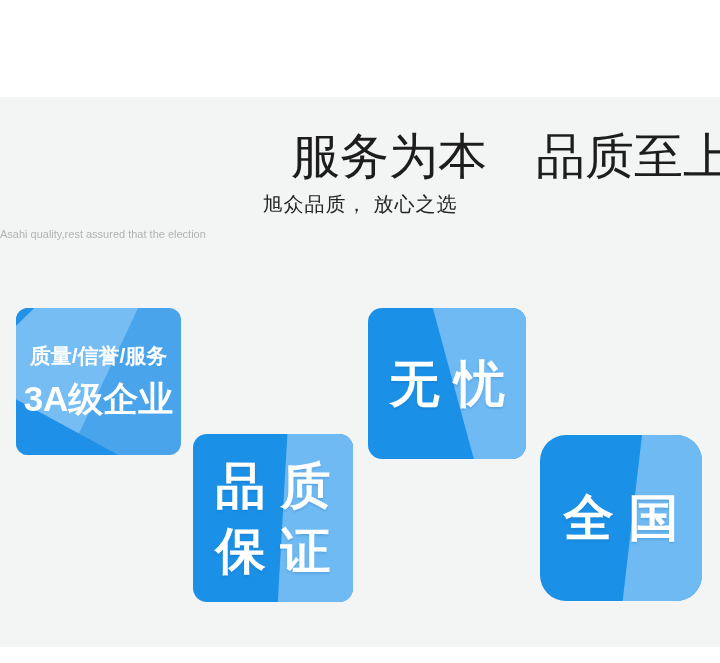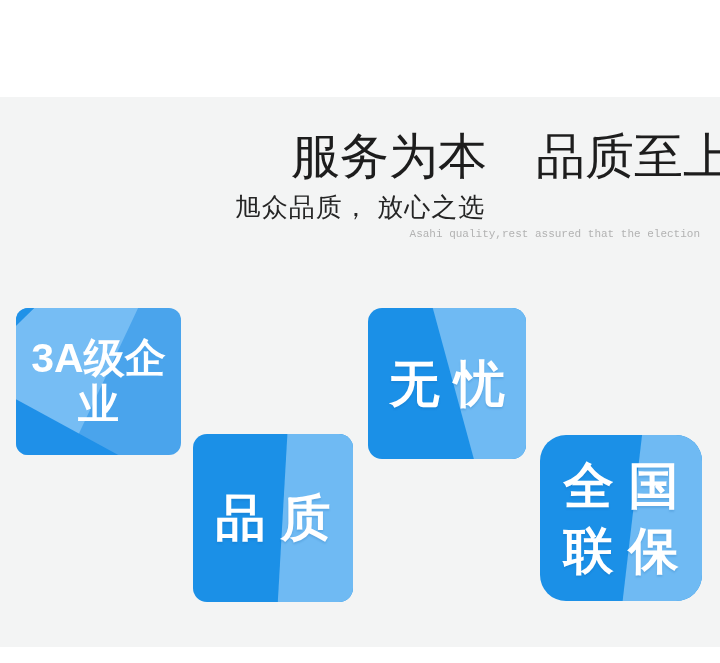--- a/index.html
+++ b/index.html
@@ -14,28 +14,28 @@
   }
   
   .title{
     position:absolute;left:12px;top:130px;width:720px;
     text-align:right;font-size:49px;line-height:1.1;
     font-weight:300;color:#1d1d1d;letter-spacing:0px;
     white-space:pre;
   }
   .subtitle{
     position:absolute;left:0;top:192px;width:720px;
-    text-align:center;font-size:26px;line-height:1.2;
+    text-align:center;font-size:20px;line-height:1.2;
     font-family:"Liberation Serif","DejaVu Serif",serif;
     font-weight:400;color:#252525;letter-spacing:1px;
   }
   .subtitle-en{
     position:absolute;left:0;top:228px;width:700px;
-    text-align:right;font-size:11px;line-height:1.2;
-    font-family:Liberation Mono, monospace;
+    text-align:left;font-size:11px;line-height:1.2;
+    font-family:Liberation Sans, sans-serif;
     color:#b2b2b2;letter-spacing:0px;
   }
   
   .badge{
     position:absolute;overflow:hidden;
     display:flex;flex-direction:column;align-items:center;justify-content:center;
     color:#ffffff;text-align:center;
   }
   .badge .gloss{position:absolute;inset:0;}
   .badge .txt{position:relative;z-index:2;font-weight:bold;}
@@ -51,21 +51,21 @@
   }
   .badge-1 .gloss-tip{
     background:#2092e8;
     clip-path:polygon(0 0, 11% 0, 0 12%);
   }
   .badge-1 .gloss-corner{
     background:#1f90e8;
     clip-path:polygon(0 62%, 62% 100%, 0 100%);
   }
   .badge-1 .line-small{font-size:21px;letter-spacing:0px;line-height:1.1;}
-  .badge-1 .line-big{font-size:41px;letter-spacing:0px;line-height:1.1;}
+  .badge-1 .line-big{font-size:35px;letter-spacing:0px;line-height:1.1;}
 
   
   .badge-dark{background:#1b90e7;gap:15px;}
   .badge-dark .txt{
     font-size:50px;line-height:1;letter-spacing:0.30em;text-indent:0.30em;
     text-shadow:0 2px 2px rgba(10,90,160,0.18);
   }
   .badge-2{left:193px;top:434px;width:160px;height:168px;border-radius:14px;}
   .badge-2 .gloss-light{background:#6fbaf3;clip-path:polygon(59% 0, 100% 0, 100% 100%, 53% 100%);}
   .badge-3{left:368px;top:308px;width:158px;height:151px;border-radius:14px;}
@@ -83,32 +83,33 @@
   <div class="title">服务为本　品质至上</div>
 
   <div class="subtitle">旭众品质， 放心之选</div>
 
   <div class="subtitle-en">Asahi quality,rest assured that the election</div>
 
   <div class="badge badge-1">
     <div class="gloss gloss-light"></div>
     <div class="gloss gloss-tip"></div>
     <div class="gloss gloss-corner"></div>
+    <div class="txt line-small">质量/信誉/服务</div>
     <div class="txt line-big">3A级企业</div>
   </div>
 
   <div class="badge badge-dark badge-2">
     <div class="gloss gloss-light"></div>
     <div class="txt">品质</div>
+    <div class="txt">保证</div>
   </div>
 
   <div class="badge badge-dark badge-3">
     <div class="gloss gloss-light"></div>
     <div class="txt">无忧</div>
   </div>
 
   <div class="badge badge-dark badge-4">
     <div class="gloss gloss-light"></div>
     <div class="txt">全国</div>
-    <div class="txt">联保</div>
   </div>
 
 </div>
 
 </body></html>

